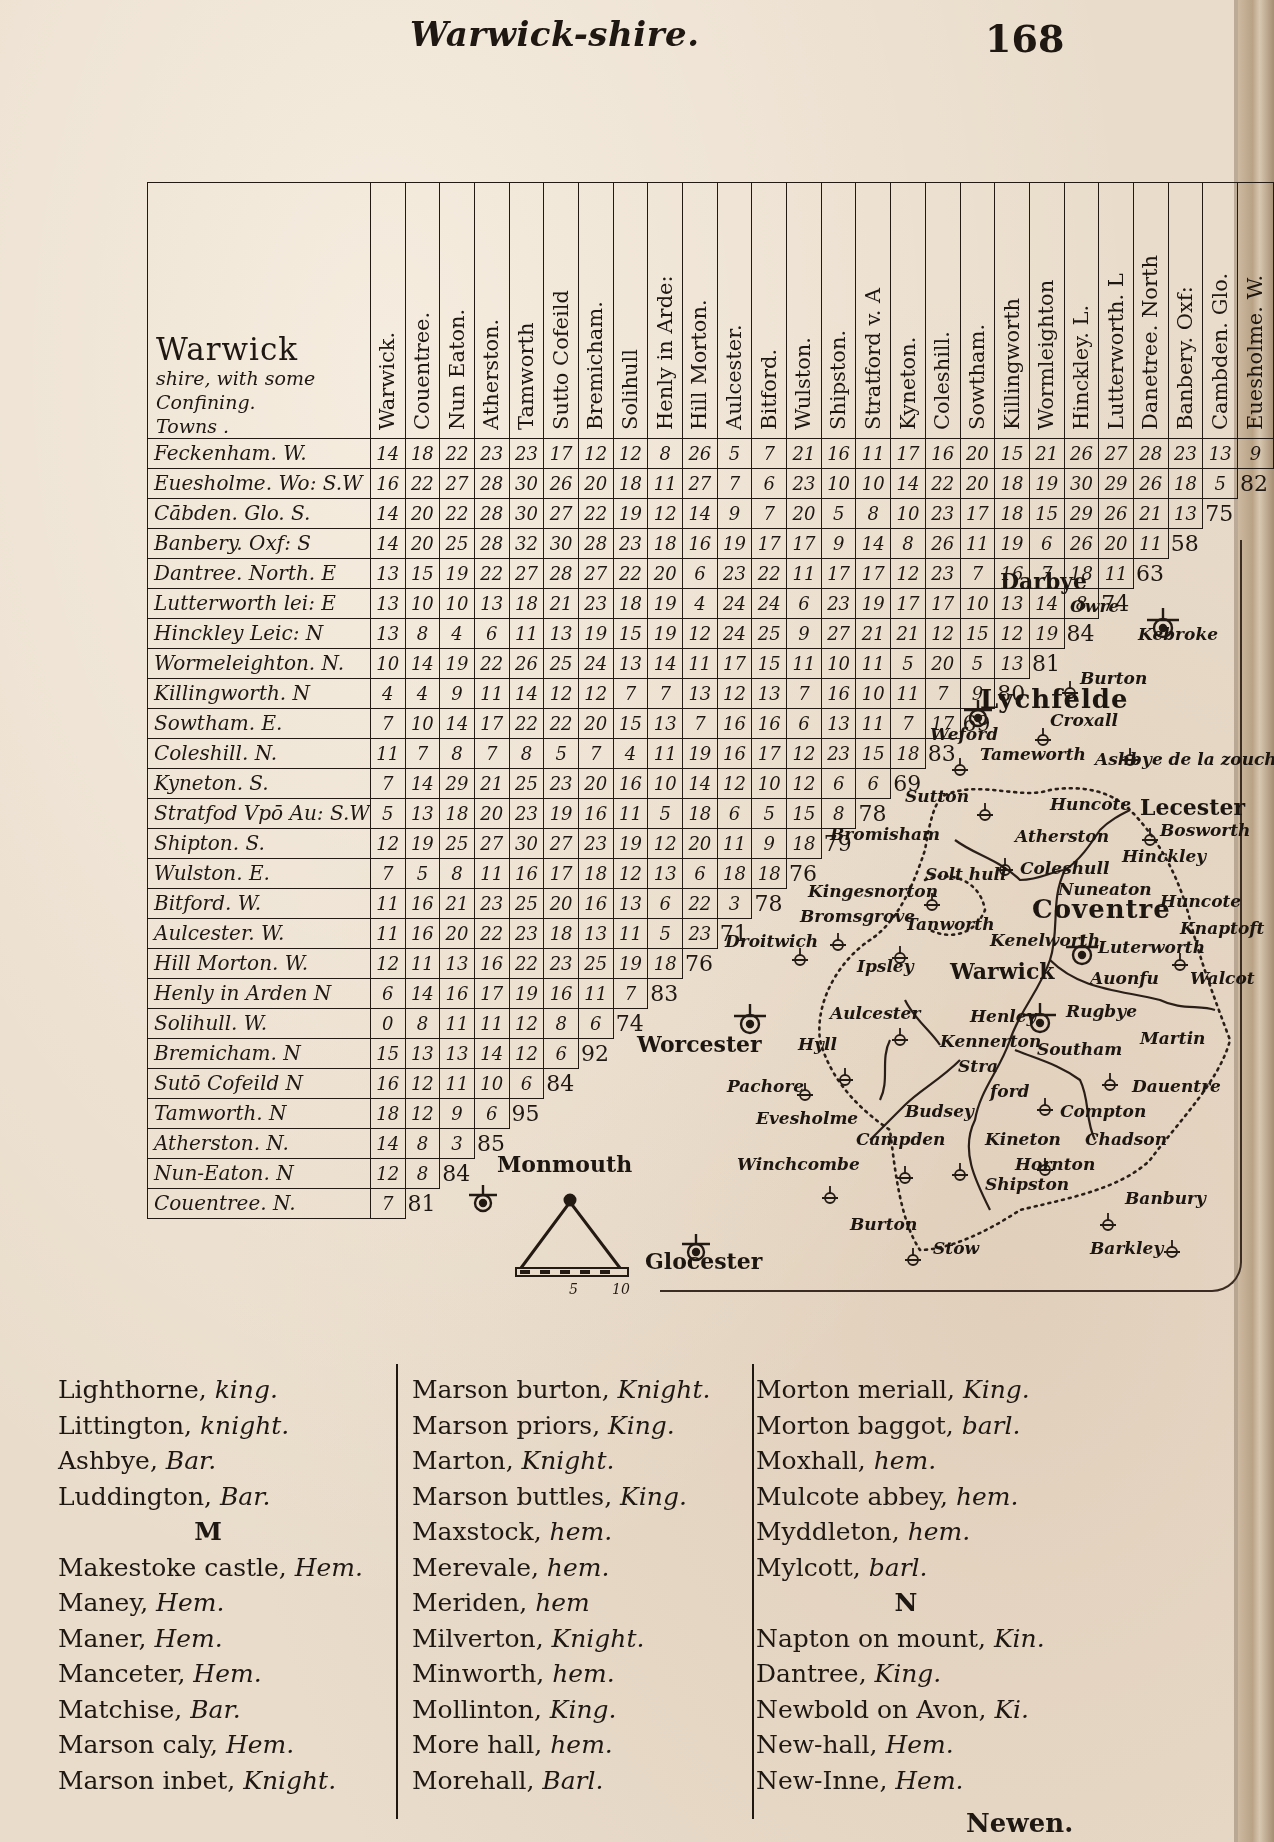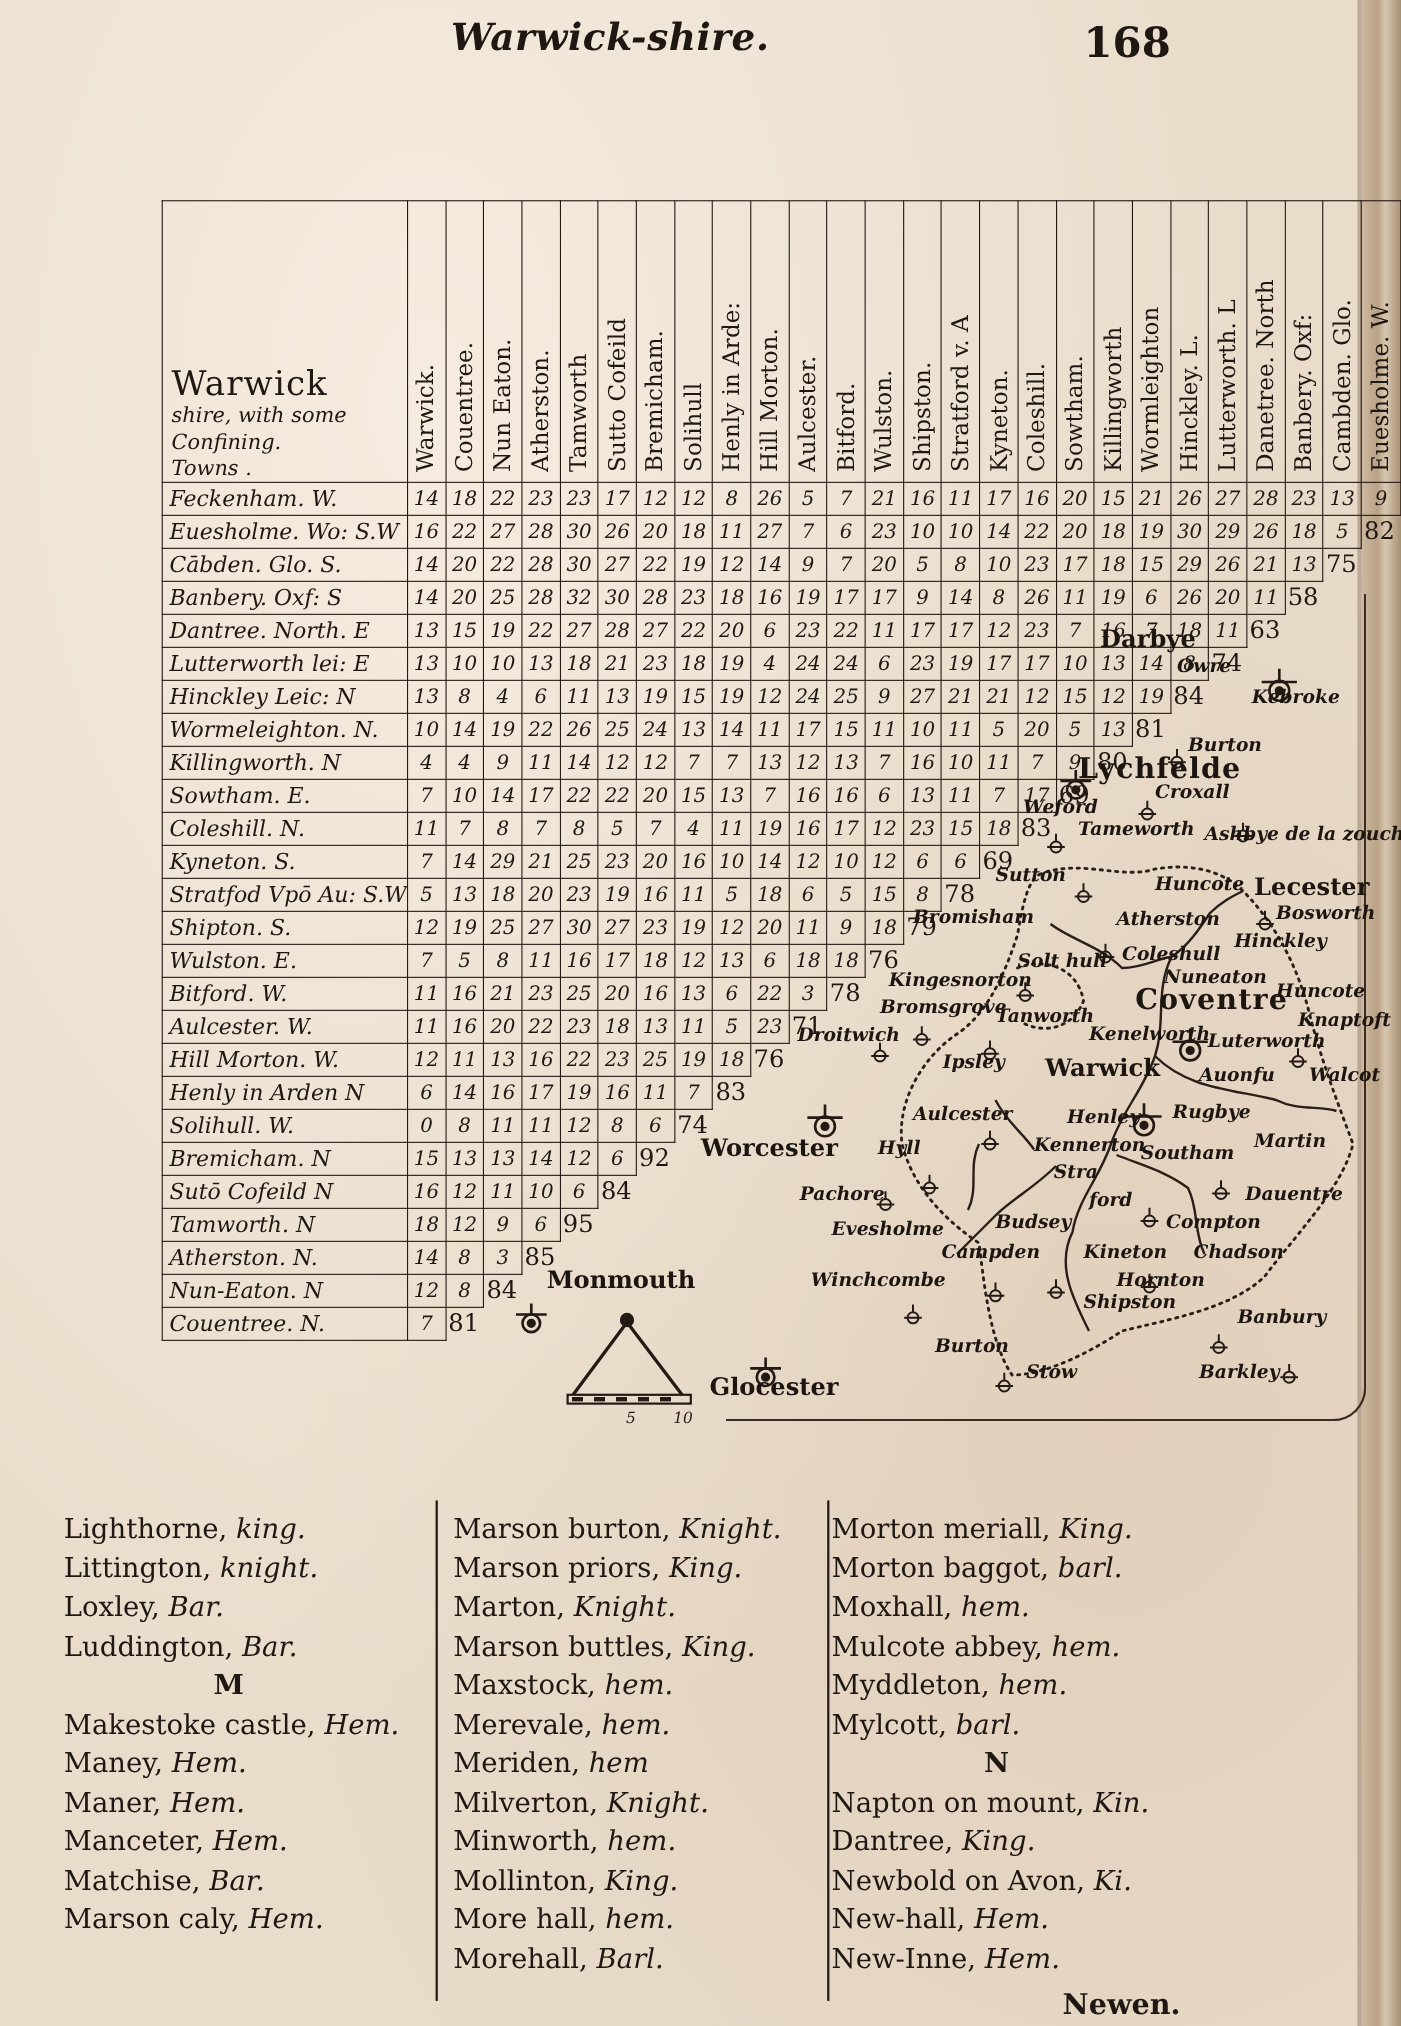--- a/index.html
+++ b/index.html
@@ -1051,29 +1051,30 @@
     <div class="place " style="left: 1090px; top: 1238px;">Barkley</div>
     <div class="place big" style="left: 645px; top: 1248px;">Glocester</div>
   </div>
 
 <div class="col-rule" style="left:396px; top:1364px; height:455px;"></div>
 <div class="col-rule" style="left:752px; top:1364px; height:455px;"></div>
 
 <div class="index-col" style="left:58px;" id="idx0">
     <div class="entry"><span>Lighthorne,</span> <span class="rank">king.</span></div>
     <div class="entry"><span>Littington,</span> <span class="rank">knight.</span></div>
-    <div class="entry"><span>Loxley,</span> <span class="rank">Bar.</span></div>
+    <div class="entry"><span>Ashbye,</span> <span class="rank">Bar.</span></div>
     <div class="entry"><span>Luddington,</span> <span class="rank">Bar.</span></div>
     <div class="letter" style="width: 300px;">M</div>
     <div class="entry"><span>Makestoke castle,</span> <span class="rank">Hem.</span></div>
     <div class="entry"><span>Maney,</span> <span class="rank">Hem.</span></div>
     <div class="entry"><span>Maner,</span> <span class="rank">Hem.</span></div>
     <div class="entry"><span>Manceter,</span> <span class="rank">Hem.</span></div>
     <div class="entry"><span>Matchise,</span> <span class="rank">Bar.</span></div>
     <div class="entry"><span>Marson caly,</span> <span class="rank">Hem.</span></div>
+    <div class="entry"><span>Marson inbet,</span> <span class="rank">Knight.</span></div>
   </div>
 <div class="index-col" style="left:412px;" id="idx1">
     <div class="entry"><span>Marson burton,</span> <span class="rank">Knight.</span></div>
     <div class="entry"><span>Marson priors,</span> <span class="rank">King.</span></div>
     <div class="entry"><span>Marton,</span> <span class="rank">Knight.</span></div>
     <div class="entry"><span>Marson buttles,</span> <span class="rank">King.</span></div>
     <div class="entry"><span>Maxstock,</span> <span class="rank">hem.</span></div>
     <div class="entry"><span>Merevale,</span> <span class="rank">hem.</span></div>
     <div class="entry"><span>Meriden,</span> <span class="rank">hem</span></div>
     <div class="entry"><span>Milverton,</span> <span class="rank">Knight.</span></div>

